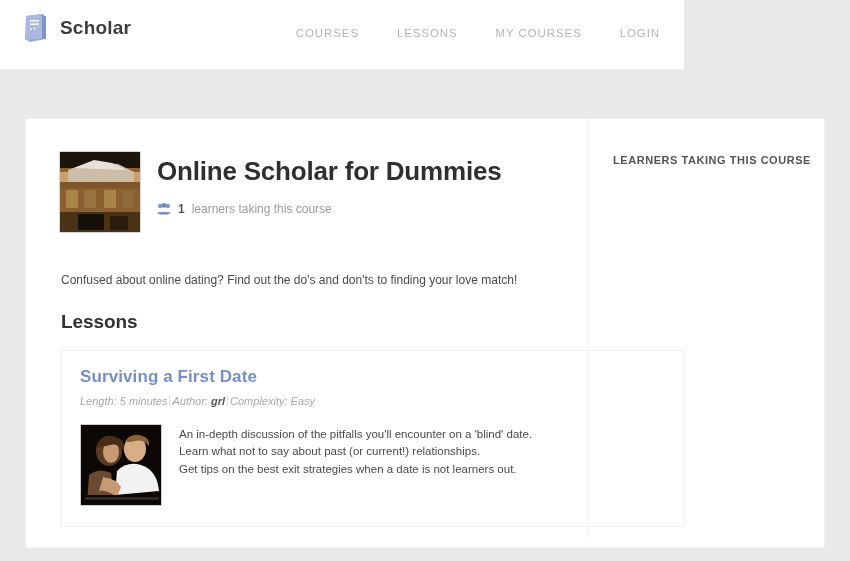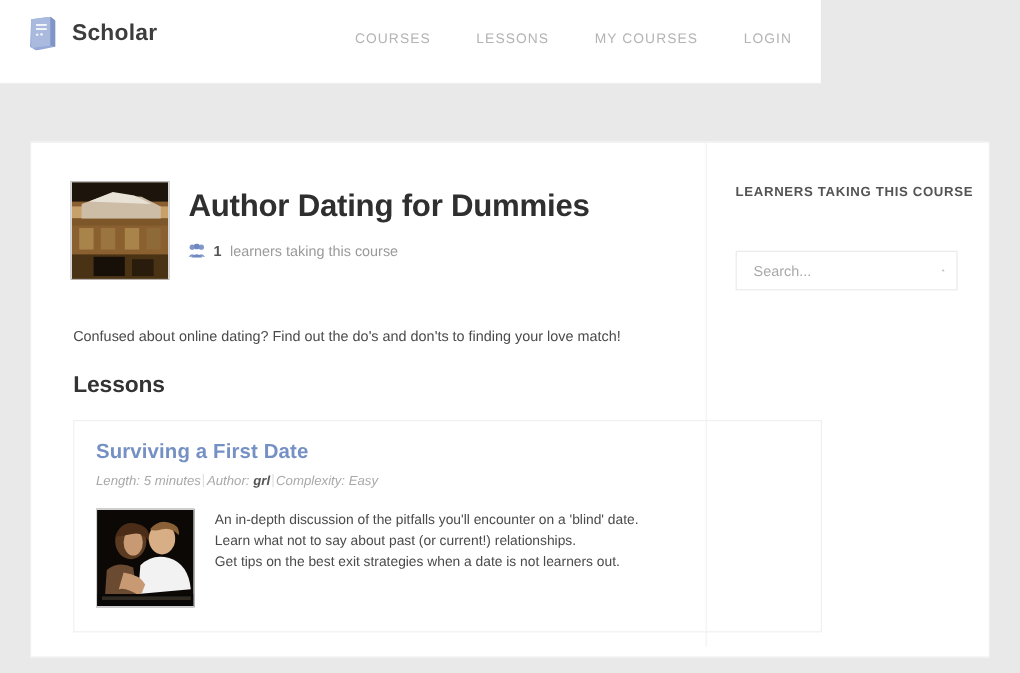--- a/index.html
+++ b/index.html
@@ -260,21 +260,21 @@
             <rect x="6" y="38" width="12" height="18" fill="#a8834a"></rect>
             <rect x="24" y="38" width="12" height="18" fill="#9a7540"></rect>
             <rect x="44" y="38" width="12" height="18" fill="#a8834a"></rect>
             <rect x="62" y="38" width="12" height="18" fill="#8e6a38"></rect>
             <rect x="0" y="60" width="82" height="22" fill="#4a3214"></rect>
             <rect x="18" y="62" width="26" height="16" fill="#161008"></rect>
             <rect x="50" y="64" width="18" height="14" fill="#2a1c0c"></rect>
           </svg>
         </div>
         <div>
-          <h1 class="course-title">Author Dating for Dummies</h1>
+          <h1 class="course-title">Online Scholar for Dummies</h1>
           <div class="learner-line">
             <svg class="people-icon" viewBox="0 0 14 12">
               <circle cx="3.2" cy="3" r="2.2" fill="#8097c9"></circle>
               <circle cx="10.8" cy="3" r="2.2" fill="#8097c9"></circle>
               <circle cx="7" cy="2.4" r="2.4" fill="#6f88c0"></circle>
               <path d="M0 11 q3.2 -4.4 6.6 0 Z" fill="#8097c9"></path>
               <path d="M7.4 11 q3.2 -4.4 6.6 0 Z" fill="#8097c9"></path>
               <path d="M2.4 11.6 q4.6 -5.6 9.2 0 Z" fill="#6f88c0"></path>
             </svg>
             <span class="learner-count">1</span>
@@ -322,23 +322,16 @@
             <div>Learn what not to say about past (or current!) relationships.</div>
             <div>Get tips on the best exit strategies when a date is not learners out.</div>
           </div>
         </div>
       </div>
     </div>
 
     <div class="col-side">
       <h3 class="side-heading">LEARNERS TAKING THIS COURSE</h3>
 
-      <div class="search-wrap">
-        <input class="search-input" type="text" placeholder="Search..." style="">
-        <svg class="search-icon" viewBox="0 0 16 16">
-          <circle cx="6.6" cy="6.6" r="4.8" fill="none" stroke="#3d3d3d" stroke-width="1.6"></circle>
-          <line x1="10.3" y1="10.3" x2="14.6" y2="14.6" stroke="#3d3d3d" stroke-width="1.8" stroke-linecap="round"></line>
-        </svg>
-      </div>
     </div>
 
   </div>
 </div>
 
 </body></html>

